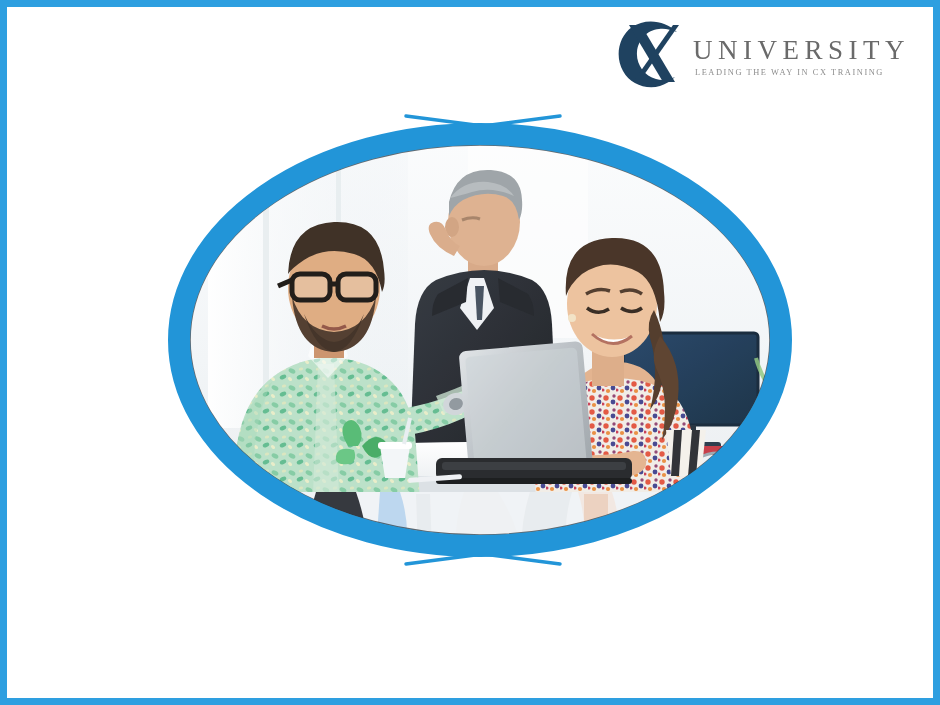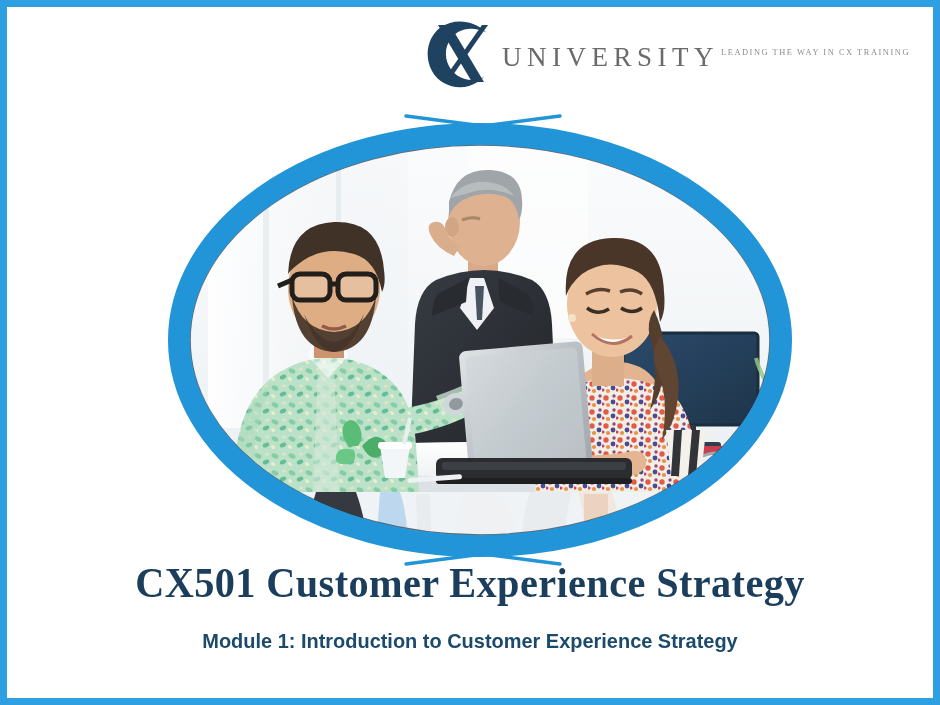--- a/index.html
+++ b/index.html
@@ -58,21 +58,21 @@
     z-index: 30;
   }
   .logo-mark {
     width: 74px;
     height: 70px;
     flex: none;
     margin-right: 4px;
   }
   .logo-text {
     display: flex;
-    flex-direction: row;
+    flex-direction: column;
     justify-content: center;
     padding-top: 6px;
   }
   .logo-word {
     font-family: "Liberation Serif", serif;
     font-size: 27px;
     letter-spacing: 5.5px;
     color: #6a6a6a;
     line-height: 1;
     white-space: nowrap;
@@ -399,18 +399,14 @@
 
       <g stroke="#2295d8" fill="none" stroke-linecap="round">
         <path d="M238 416 L392 436" stroke-width="3.4"></path>
         <path d="M392 416 L238 436" stroke-width="3.4"></path>
       </g>
 
       <ellipse cx="312" cy="212" rx="301" ry="206" fill="none" stroke="#2295d8" stroke-width="22"></ellipse>
     </svg>
   </div>
 
-  <div class="title-block">
-    <h1 class="course-title">CX501 Customer Experience Strategy</h1>
-    <h2 class="module-title">Module 1: Introduction to Customer Experience Strategy</h2>
-  </div>
 
 </div>
 
 </body></html>

